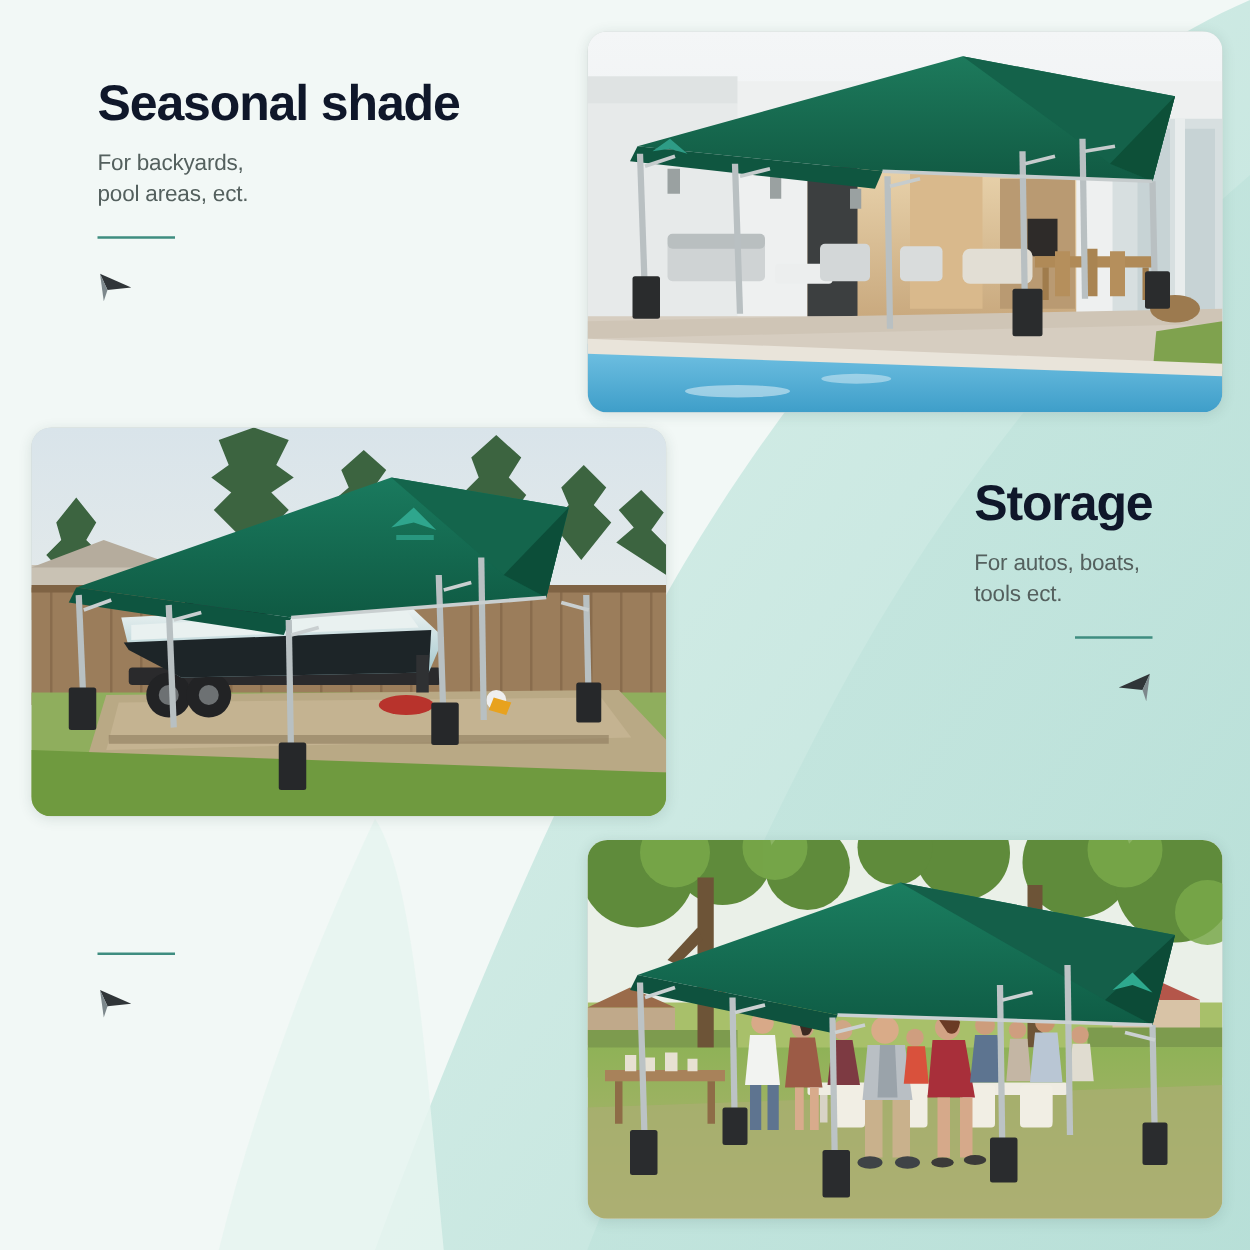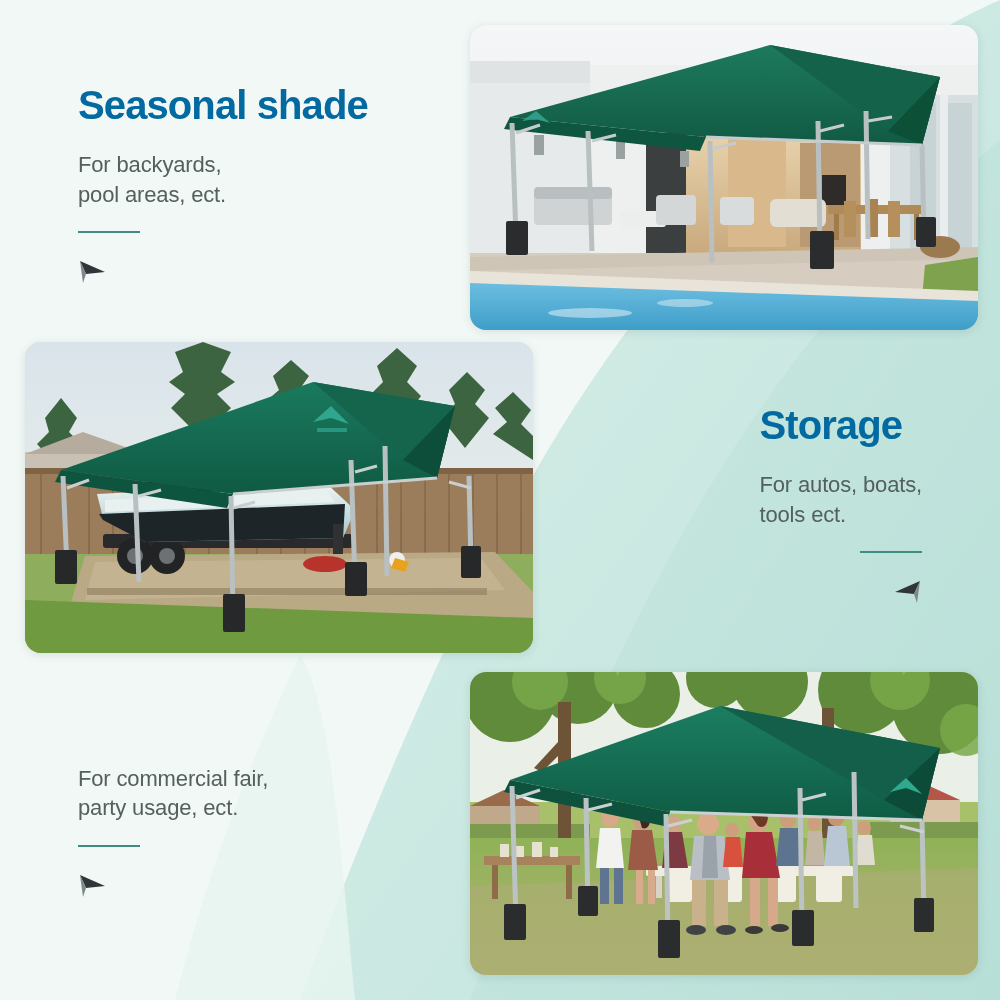--- a/index.html
+++ b/index.html
@@ -23,31 +23,30 @@
     box-shadow: 0 2px 10px rgba(40,70,65,.13);
     background: #cfd8d5;
   }
   .photo svg { display: block; width: 100%; height: 100%; }
 
   
   .textblock { position: absolute; z-index: 3; }
   .headline {
     font-size: 40px;
     font-weight: 700;
-    color: #0369a1;
+    color: #0f172a;
     letter-spacing: -0.9px;
     line-height: 1.06;
     white-space: nowrap;
-    margin-top: 22px;
   }
   .sub {
-    font-size: 22px;
+    font-size: 18px;
     color: #54605e;
     line-height: 1.34;
-    margin-top: 24px;
+    margin-top: 14px;
     white-space: pre-line;
     letter-spacing: -0.15px;
   }
   .rule {
     width: 62px; height: 2px;
     background: #3f8d80;
     margin-top: 22px;
   }
   .arrow { margin-top: 26px; width: 30px; height: 26px; display: block; }
   .align-right { }
@@ -472,20 +471,18 @@
   <div class="sub">For autos, boats,
 tools ect.</div>
   <div class="rule"></div>
   <svg class="arrow" viewBox="0 0 30 26">
     <path d="M28,2 L3,13 L22,15 Z" fill="#303538"></path>
     <path d="M28,2 L22,15 L25,24 Z" fill="#7d888c"></path>
   </svg>
 </div>
 
 <div class="textblock" id="tb-easy">
-  <div class="sub">For commercial fair,
-party usage, ect.</div>
   <div class="rule"></div>
   <svg class="arrow" viewBox="0 0 30 26">
     <path d="M2,2 L27,13 L8,15 Z" fill="#303538"></path>
     <path d="M2,2 L8,15 L5,24 Z" fill="#7d888c"></path>
   </svg>
 </div>
 
 </body></html>

